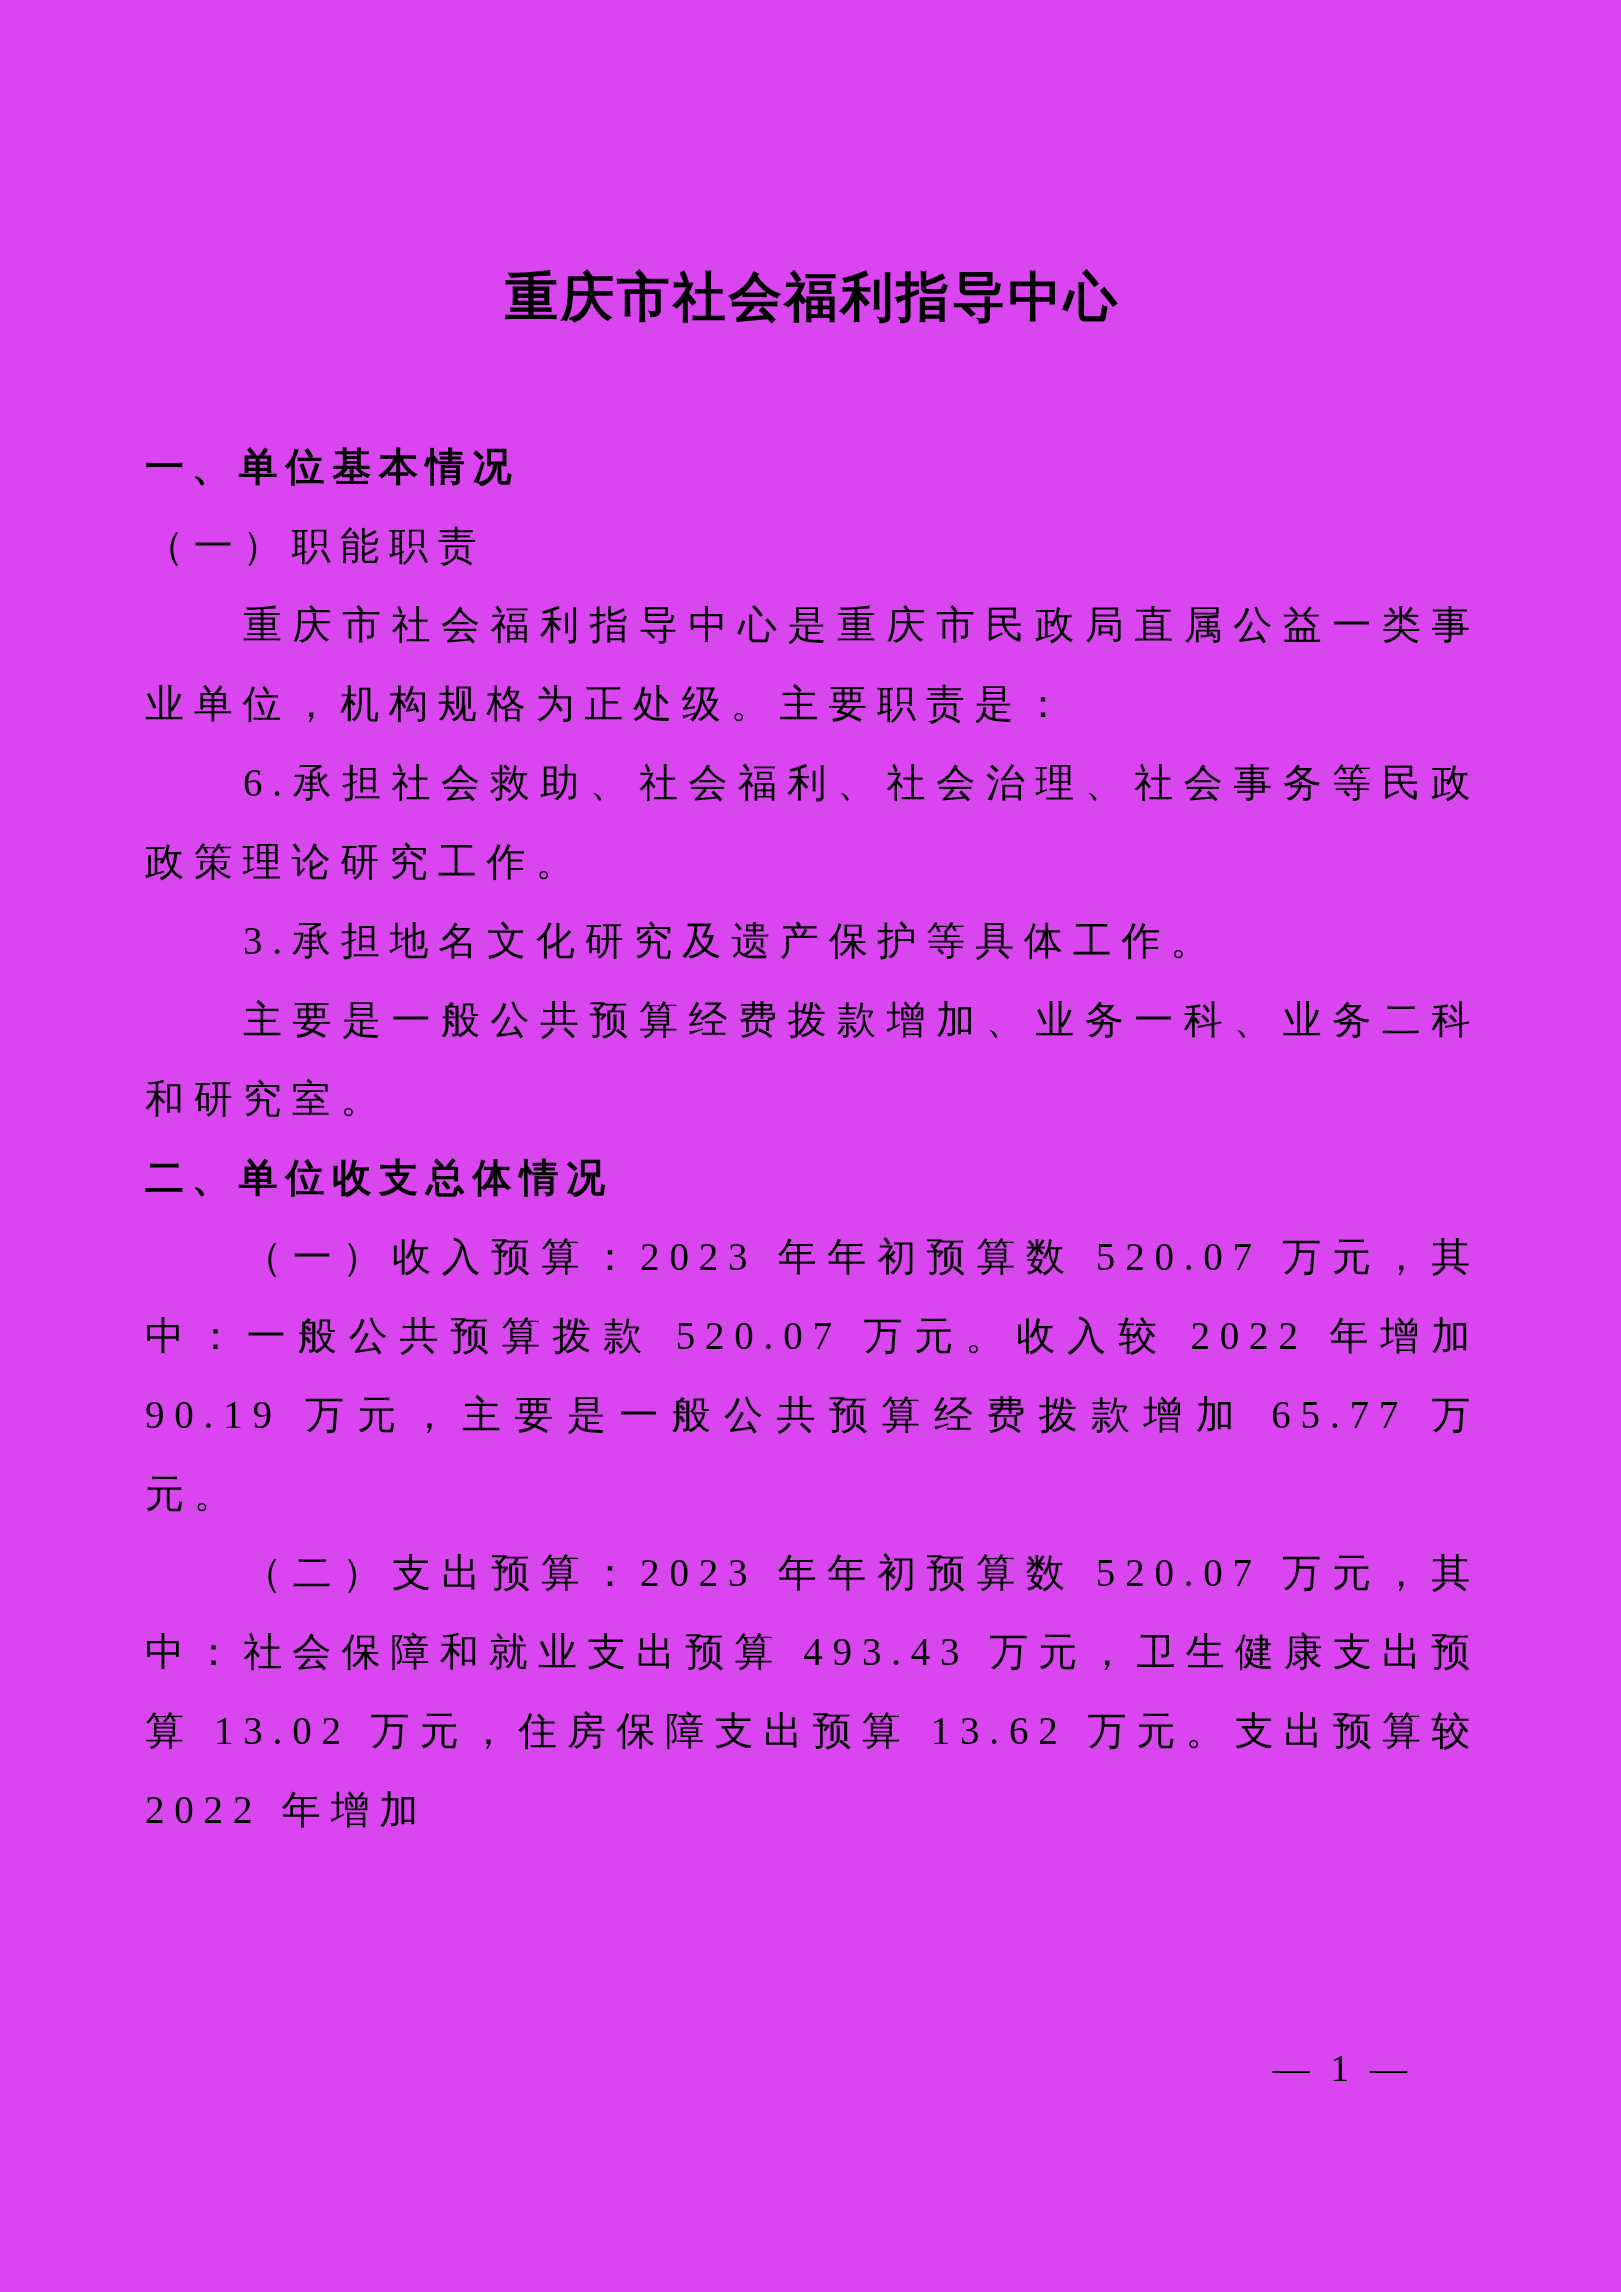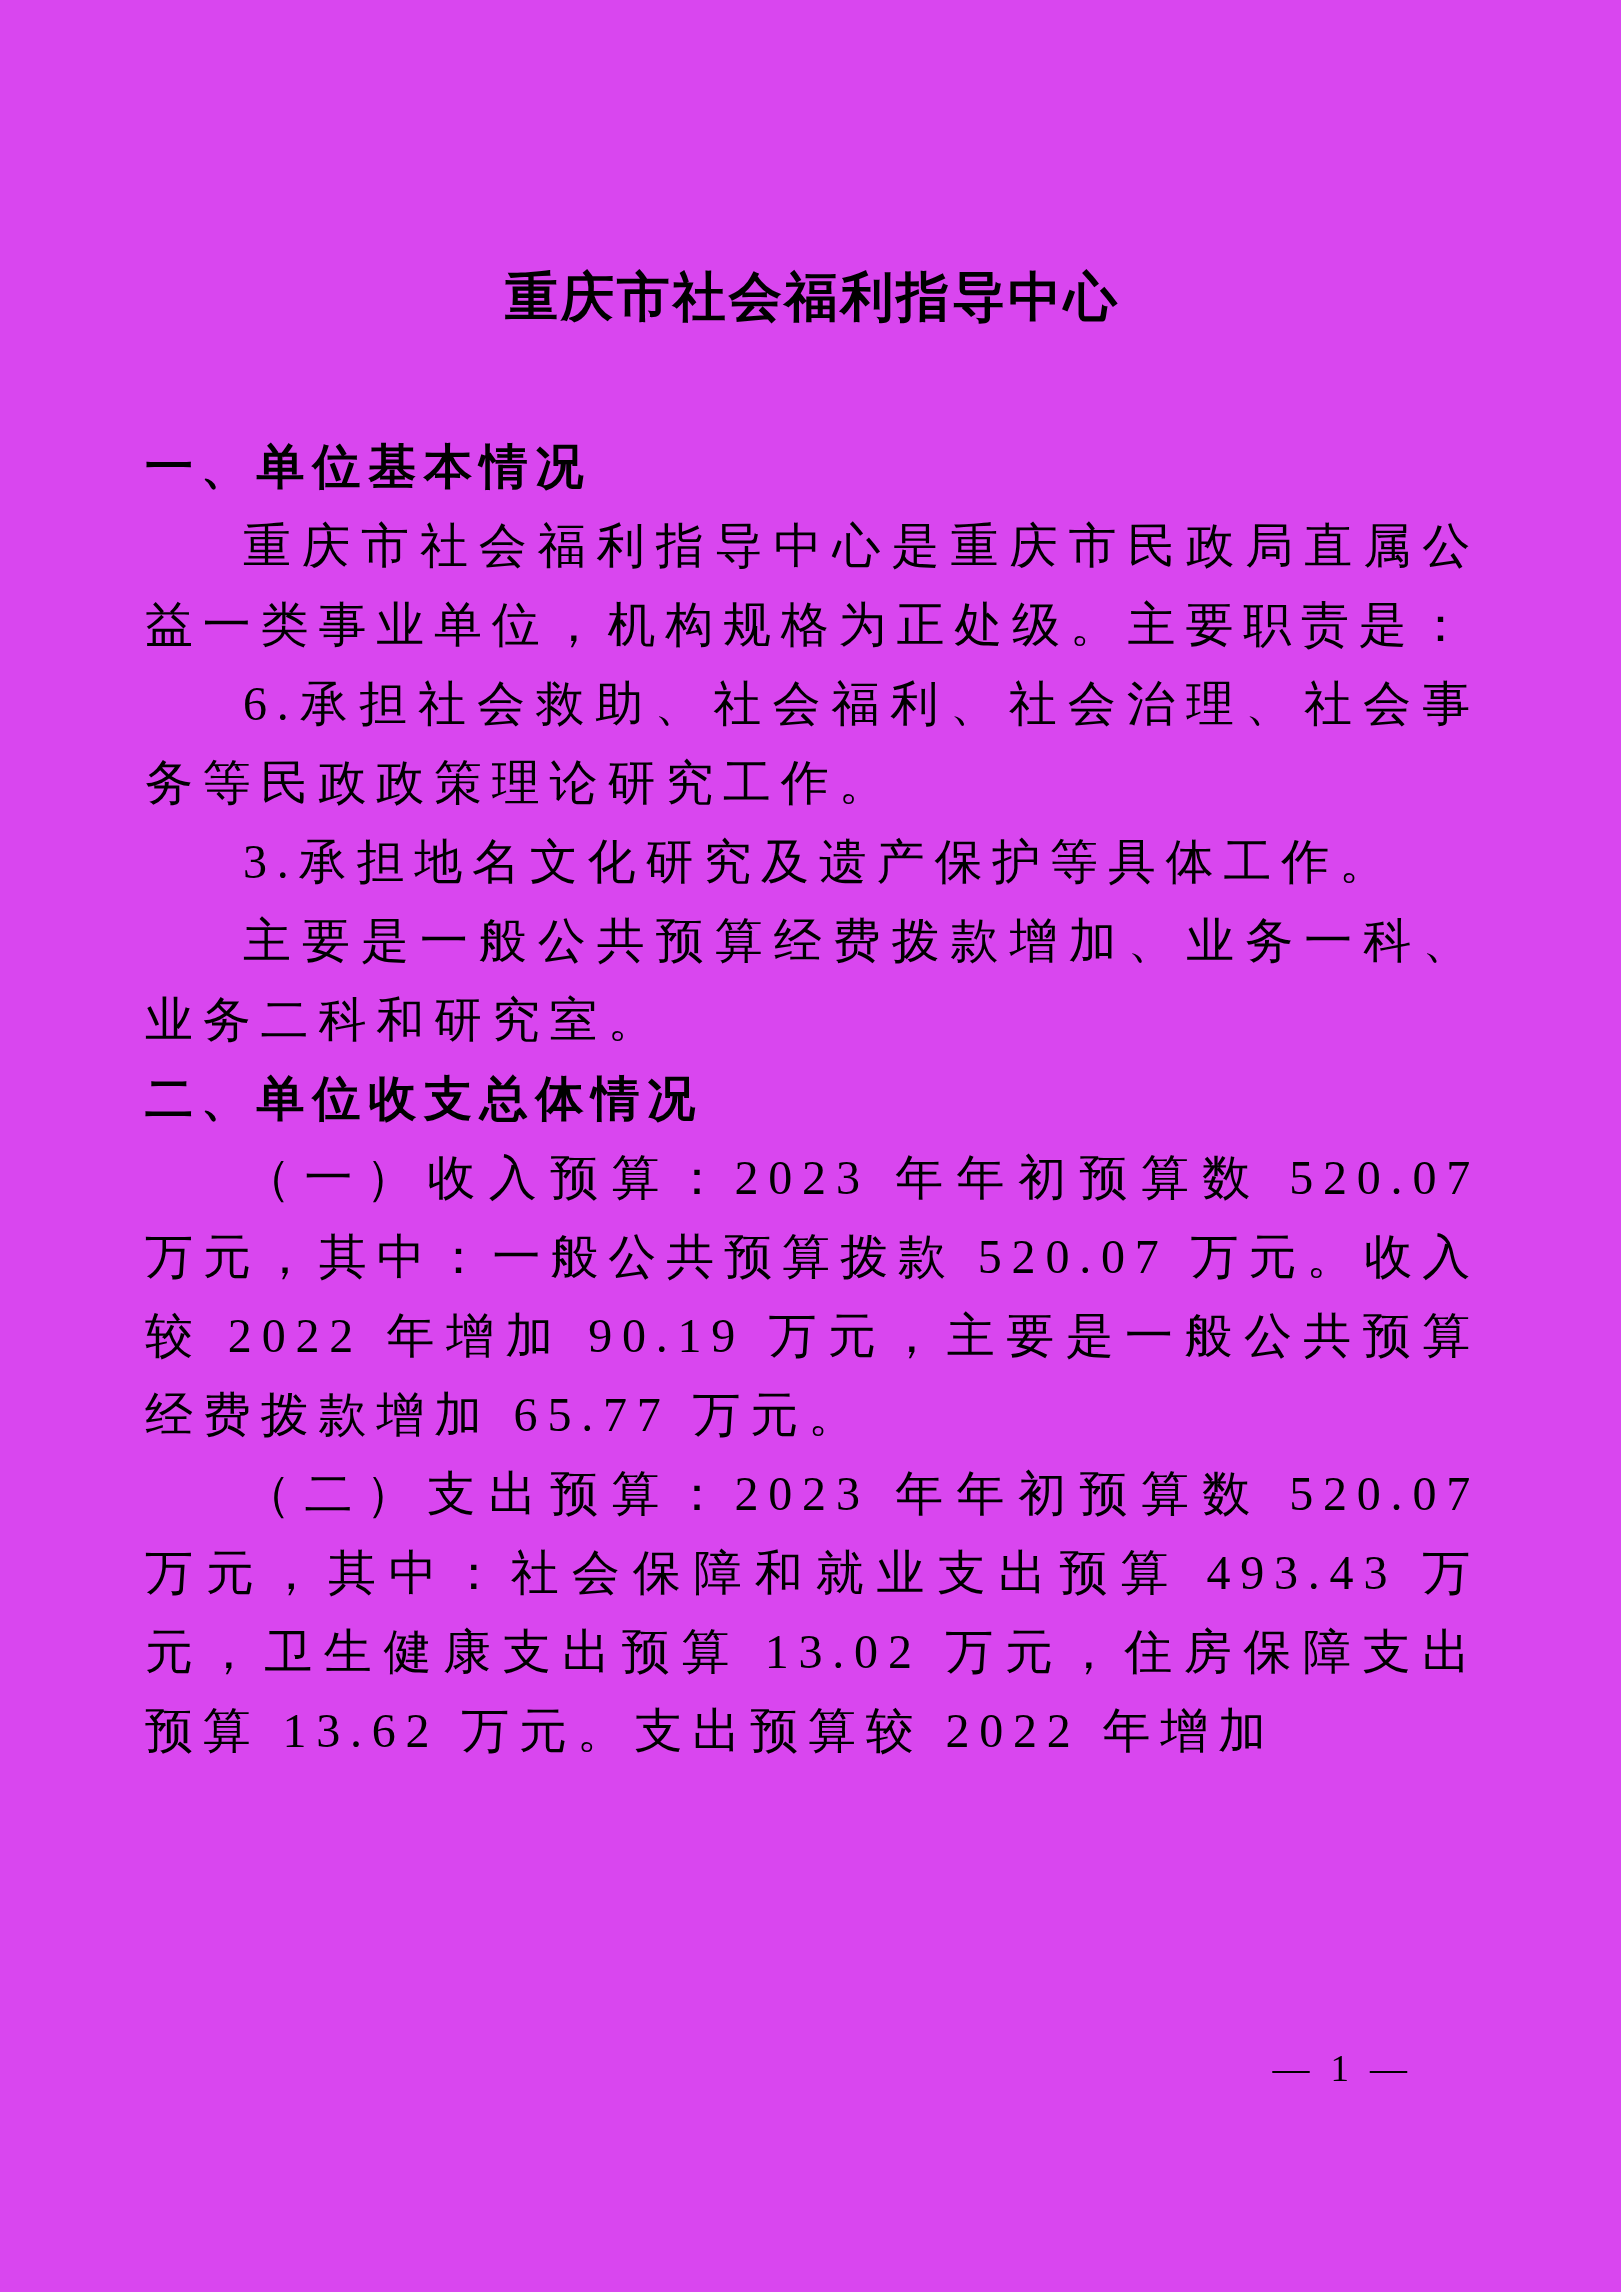--- a/index.html
+++ b/index.html
@@ -26,21 +26,21 @@
   .doc-title {
     text-align: center;
     font-weight: bold;
     font-size: 53px;
     line-height: 80px;
     letter-spacing: 2.9px;
     font-family: "Liberation Serif", "DejaVu Serif", serif;
   }
   .body-text {
     margin-top: 90px;
-    font-size: 48px;
+    font-size: 39px;
     line-height: 79px;
     letter-spacing: 9.8px;
     text-align: justify;
   }
   .body-text p {
     margin: 0;
     padding: 0;
   }
   .h1 {
     font-family: "Liberation Sans", "DejaVu Sans", sans-serif;
@@ -72,20 +72,21 @@
 <div class="page">
   <div class="content">
 
     <div class="doc-title">
       <div>重庆市社会福利指导中心</div>
     </div>
 
     <div class="body-text">
       <p class="h1">一、单位基本情况</p>
 
+      <p class="h2">（一）职能职责</p>
 
       <p class="para">重庆市社会福利指导中心是重庆市民政局直属公益一类事业单位，机构规格为正处级。主要职责是：</p>
 
 
       <p class="para">6.承担社会救助、社会福利、社会治理、社会事务等民政政策理论研究工作。</p>
 
       <p class="para">3.承担地名文化研究及遗产保护等具体工作。</p>
 
 
       <p class="para">主要是一般公共预算经费拨款增加、业务一科、业务二科和研究室。</p>

